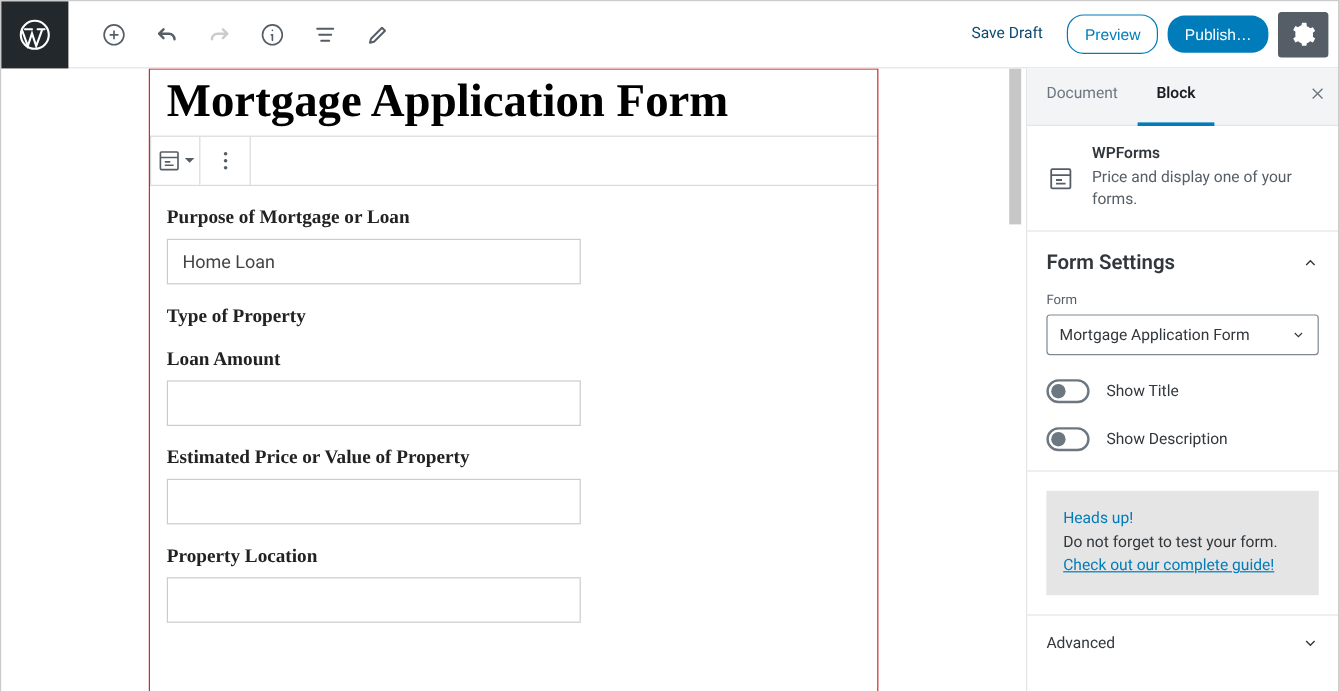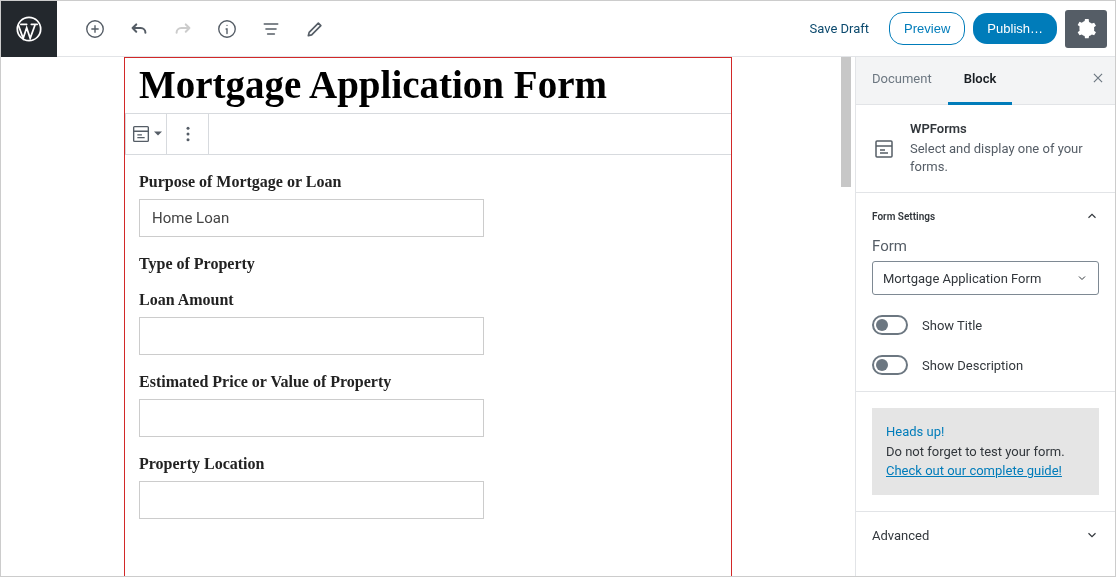--- a/index.html
+++ b/index.html
@@ -212,28 +212,28 @@
   color: #555d66;
   font-size: 13px;
   line-height: 1.4;
 }
 .panel-section {
   border-bottom: 1px solid #e2e4e7;
   padding: 16px;
 }
 .panel-header {
   font-weight: 600;
-  font-size: 10px;
+  font-size: 17px;
   display: flex;
   justify-content: space-between;
   align-items: center;
 }
 .panel-body { padding-top: 14px; }
 .field-label {
-  font-size: 15px;
+  font-size: 11px;
   color: #555d66;
   margin-bottom: 6px;
   display: block;
 }
 .select {
   width: 100%;
   height: 34px;
   border: 1px solid #7e8993;
   border-radius: 3px;
   padding: 0 10px;
@@ -402,21 +402,21 @@
     </div>
     <div class="block-info">
       <div class="block-info-icon">
         <svg width="24" height="24" viewBox="0 0 24 24" fill="none" stroke="currentColor" stroke-width="1.5">
             <rect x="4" y="4" width="16" height="16" rx="1"></rect>
             <path d="M4 9h16M8 13h5M8 16h8"></path>
           </svg>
       </div>
       <div class="block-info-text">
         <div class="title">WPForms</div>
-        <div class="desc">Select and display one of your forms.</div>
+        <div class="desc">Price and display one of your forms.</div>
       </div>
     </div>
     <div class="panel-section">
       <div class="panel-header">
         <span>Form Settings</span>
         <svg width="14" height="14" viewBox="0 0 24 24" fill="none" stroke="currentColor" stroke-width="2">
             <path d="M6 15l6-6 6 6"></path>
           </svg>
       </div>
       <div class="panel-body">

